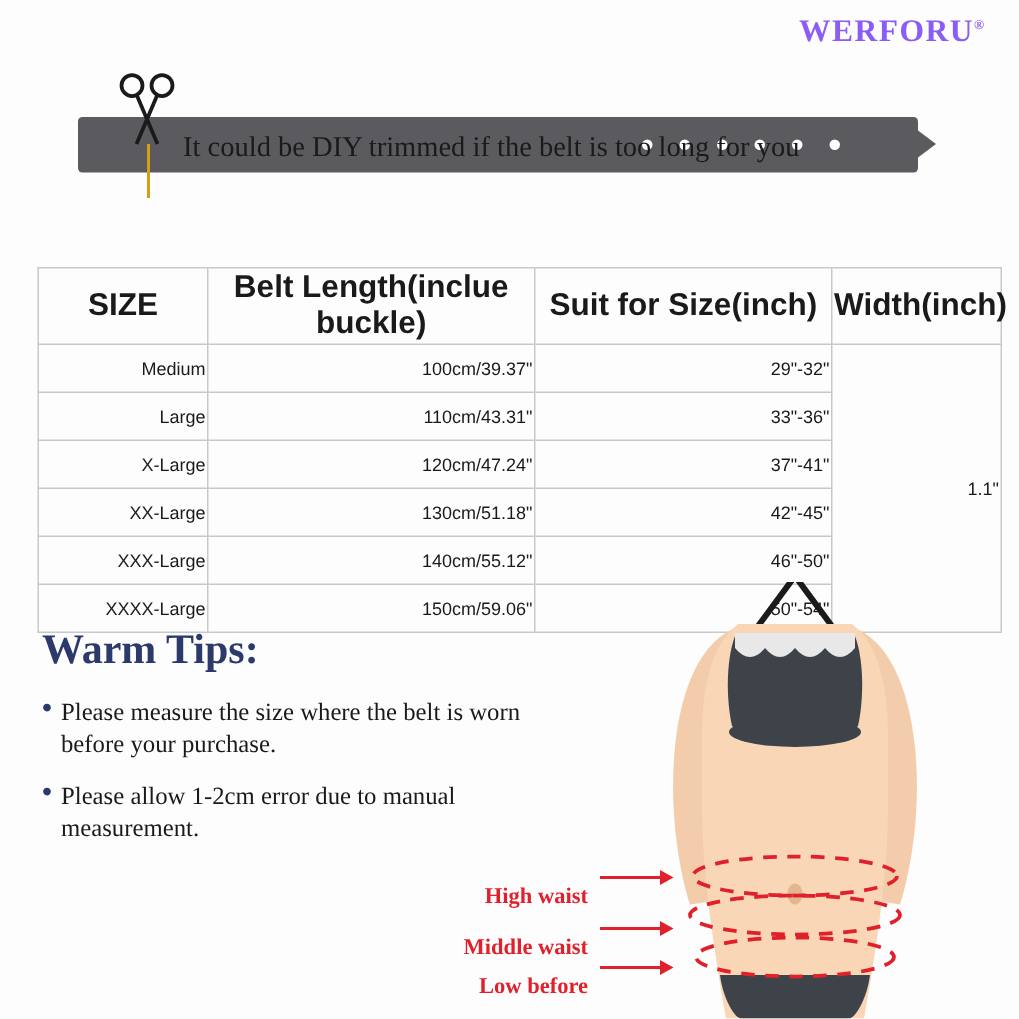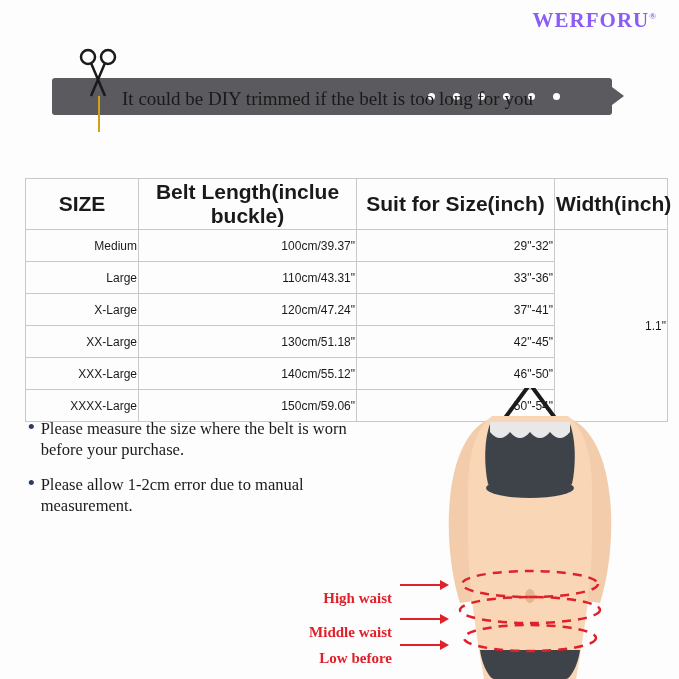--- a/index.html
+++ b/index.html
@@ -258,20 +258,21 @@
     </tr>
     <tr>
       <td>XXXX-Large</td>
       <td>150cm/59.06"</td>
       <td>50"-54"</td>
     </tr>
   </tbody>
 </table>
 
 <div class="tips">
+  <div class="tips-title">Warm Tips:</div>
   <div class="tip-row">
     <span class="tip-bullet">•</span>
     <span class="tip-text">Please measure the size where the belt is worn before your purchase.</span>
   </div>
   <div class="tip-row">
     <span class="tip-bullet">•</span>
     <span class="tip-text">Please allow 1-2cm error due to manual measurement.</span>
   </div>
 </div>
 

